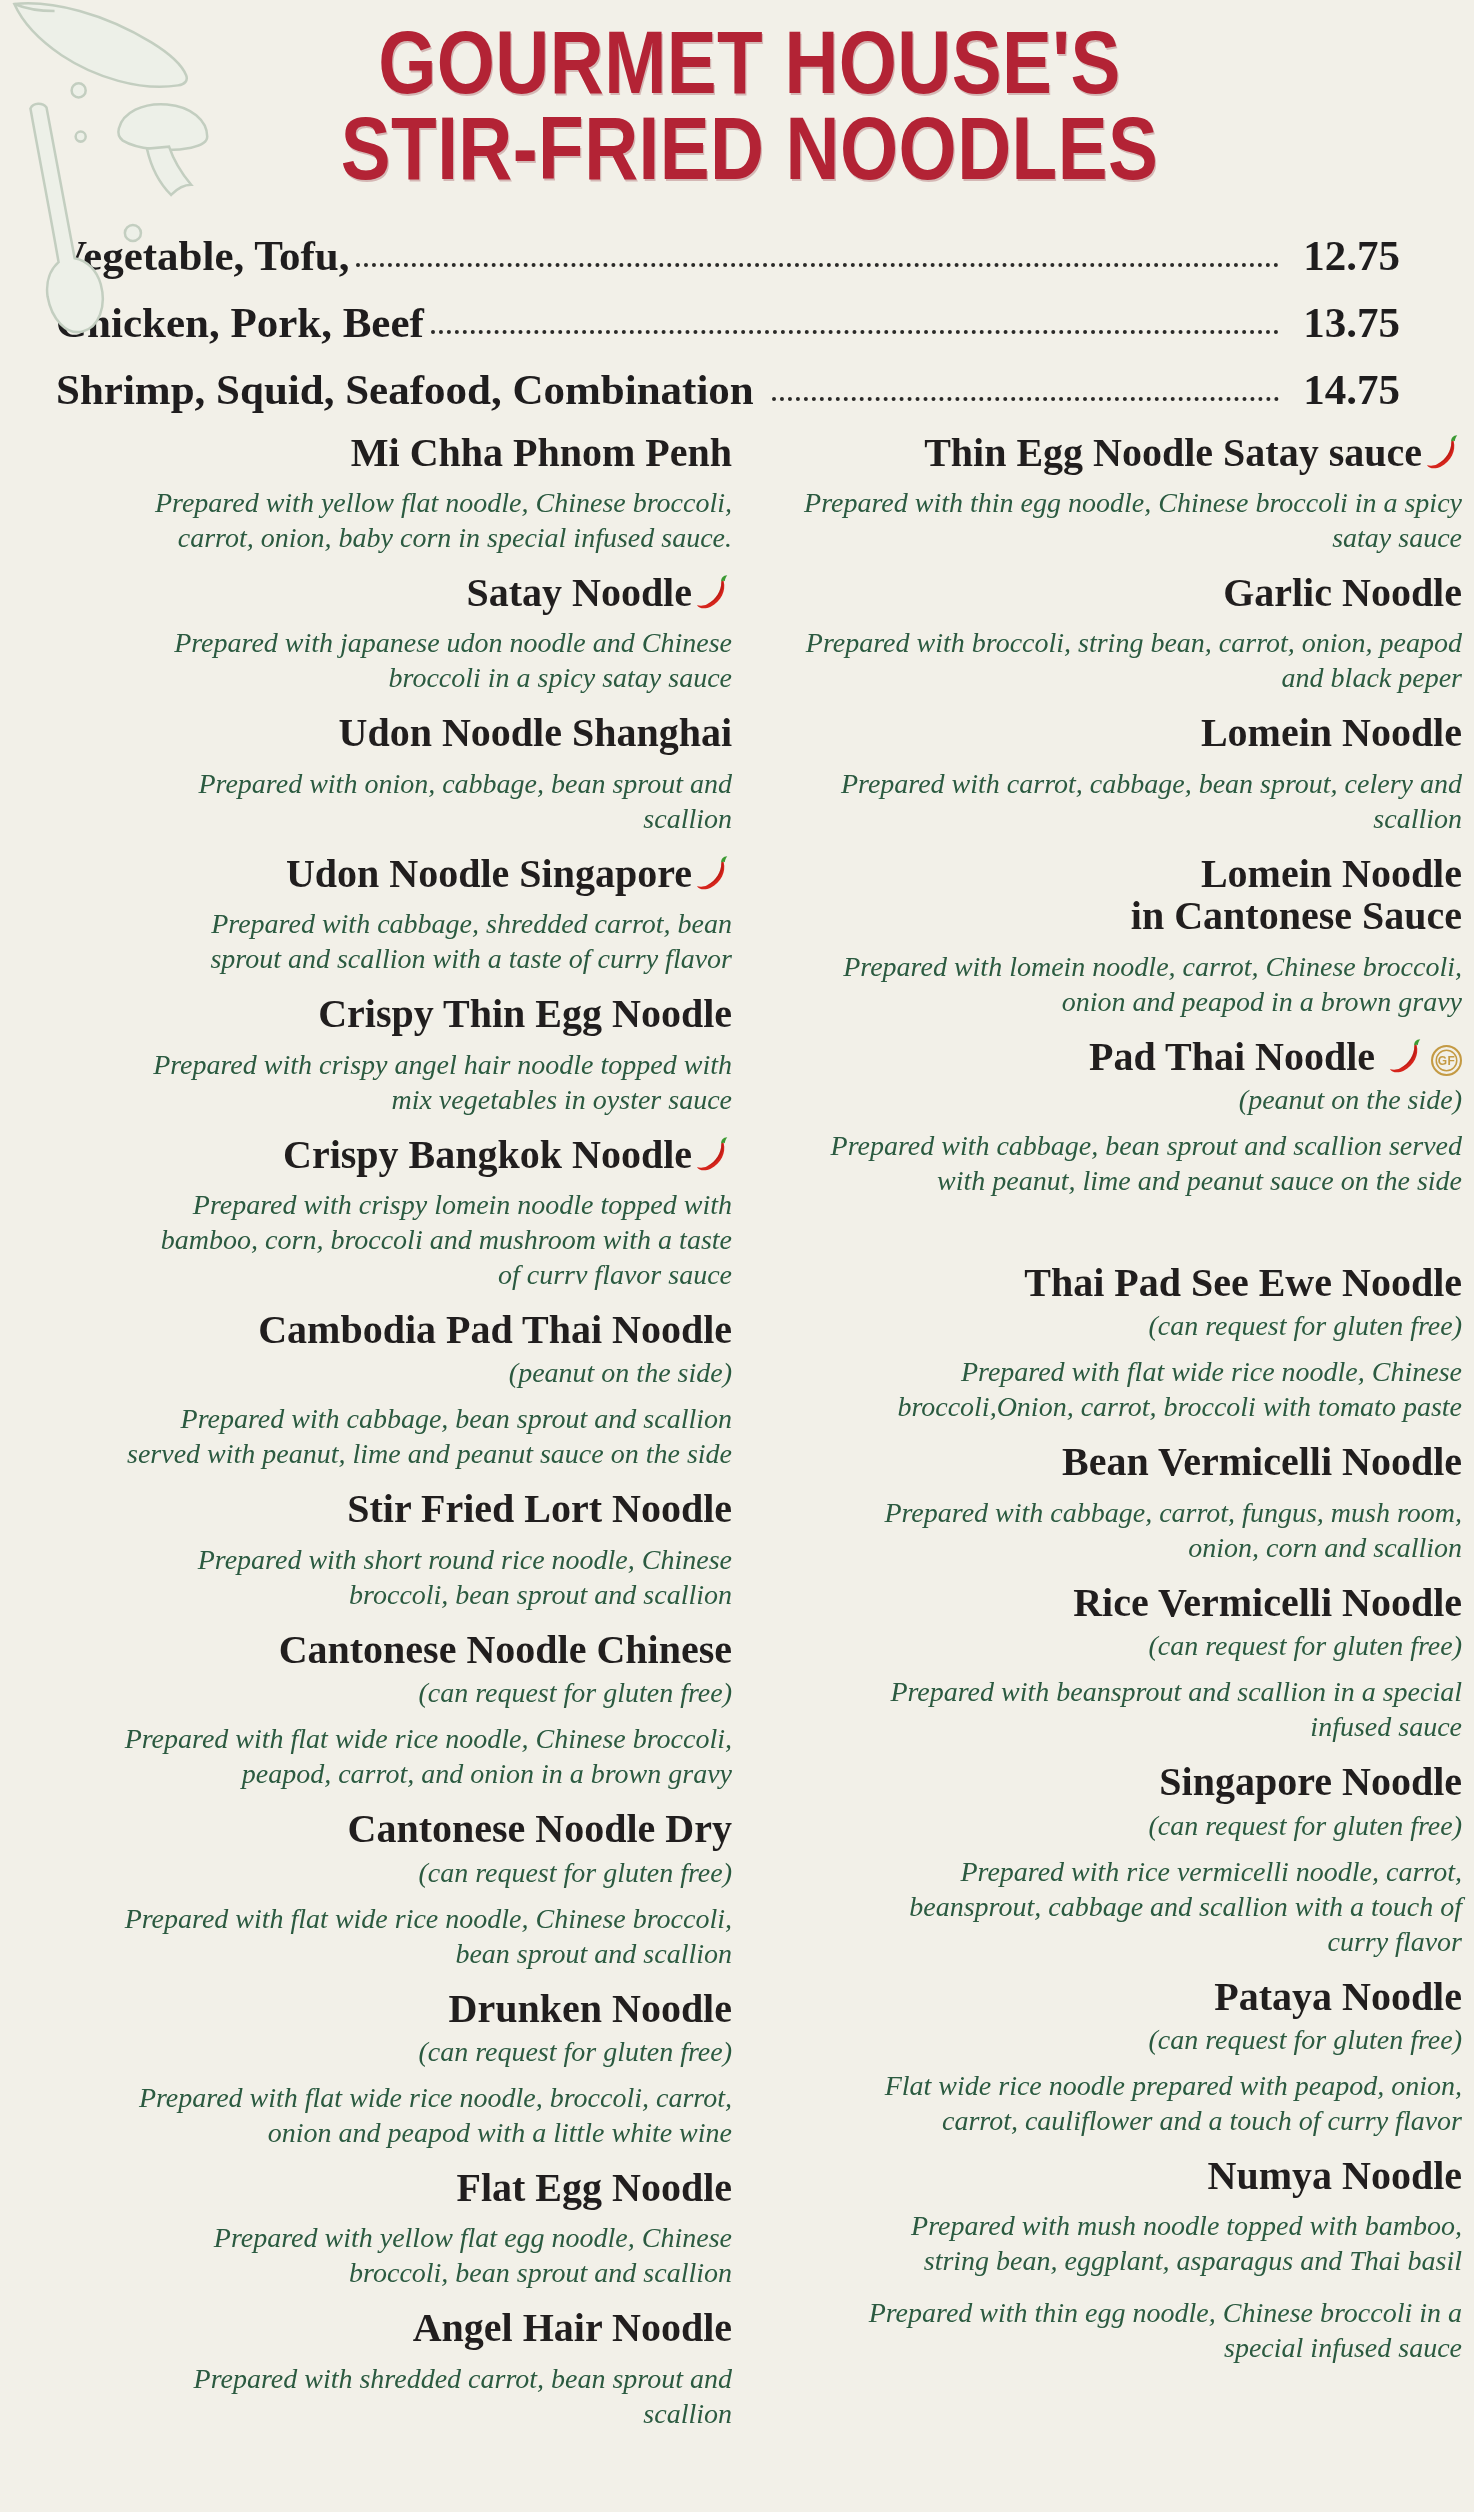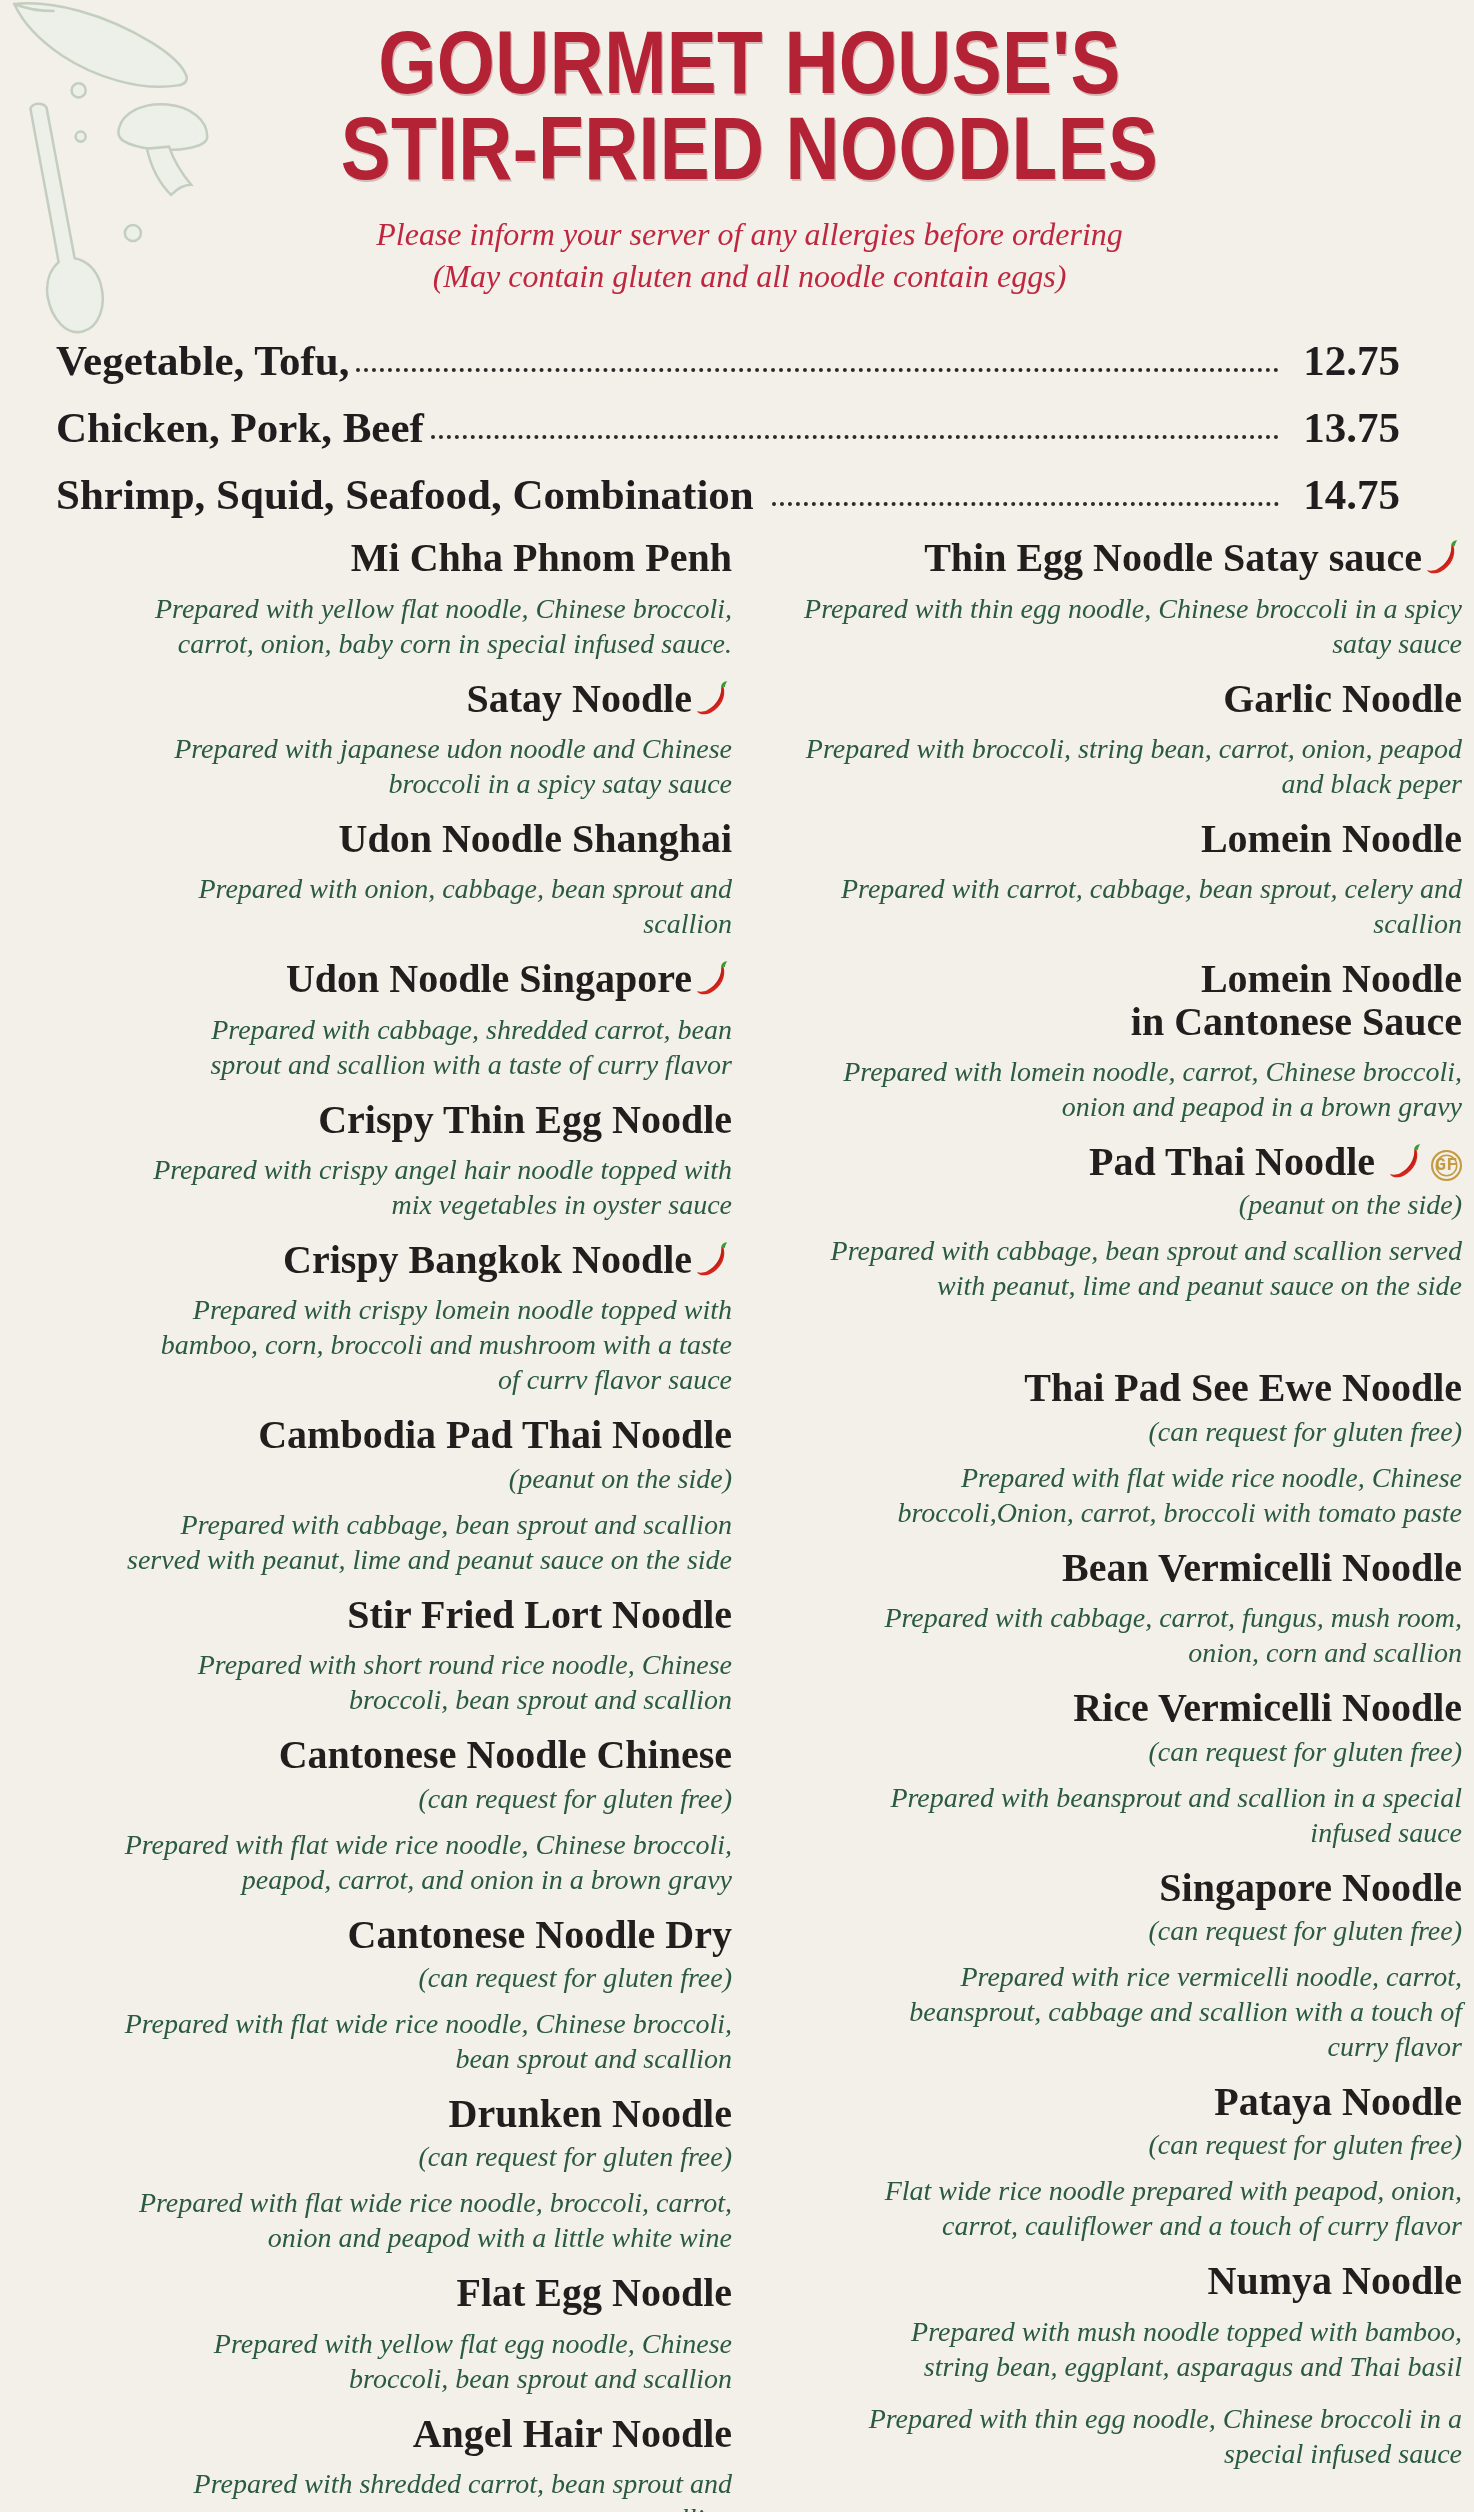--- a/index.html
+++ b/index.html
@@ -45,23 +45,23 @@
   .item-desc{margin-top:11px;}
   .outdent{margin-left:-26px;}
   .indent{margin-left:57px;}
   .gap-top{margin-top:64px;}
   .chili{display:inline-block;width:38px;height:38px;vertical-align:-6px;margin-left:2px;}
   .gf-badge{
     display:inline-flex;align-items:center;justify-content:center;
     width:31px;height:31px;border-radius:50%;
     border:2px solid var(--gold);
     box-shadow:inset 0 0 0 2.5px var(--bg), inset 0 0 0 4px var(--gold);
-    color:var(--gold);font-size:18px;font-weight:bold;font-style:normal;
+    color:var(--gold);font-size:12px;font-weight:bold;font-style:normal;
     vertical-align:5px;margin-left:6px;letter-spacing:0.5px;
-    font-family:Liberation Mono, monospace;
+    font-family:Liberation Sans, sans-serif;
   }
 </style>
 </head>
 <body>
 
 <svg class="deco" viewBox="0 0 310 450" width="312" height="452" aria-hidden="true">
   <g stroke="#c3cec0" stroke-width="2.5" fill="#edf0e8">
     <path d="M14 4 C52 0 104 14 150 42 C168 53 181 65 185 75 C187 80 184 84 177 85 C140 91 94 77 61 55 C39 40 22 22 14 4 Z"></path>
     <path d="M14 4 C26 9 40 11 54 11" fill="none"></path>
     <path d="M30 108 C38 153 50 214 58 261 C50 268 45 280 47 295 C51 318 66 334 82 330 C98 326 106 305 100 283 C96 269 86 259 74 257 C66 212 54 152 46 107 C42 102 33 102 30 108 Z"></path>
@@ -69,24 +69,20 @@
     <path d="M146 148 C150 166 158 182 170 194 C176 188 184 184 190 184 C180 172 172 158 168 146 Z"></path>
     <circle cx="78" cy="90" r="7"></circle>
     <circle cx="80" cy="136" r="5"></circle>
     <circle cx="132" cy="232" r="8"></circle>
   </g>
 </svg>
 
 <header class="header">
   <div class="header-line">GOURMET HOUSE'S</div>
   <div class="header-line">STIR-FRIED NOODLES</div>
-  <div class="subtitle">
-    <div>Please inform your server of any allergies before ordering</div>
-    <div>(May contain gluten and all noodle contain eggs)</div>
-  </div>
 </header>
 
 <section class="prices">
   <div class="price-row">
     <span class="label">Vegetable, Tofu,</span>
     <span class="dots"></span>
     <span class="price-value">12.75</span>
   </div>
   <div class="price-row">
     <span class="label">Chicken, Pork, Beef</span>

